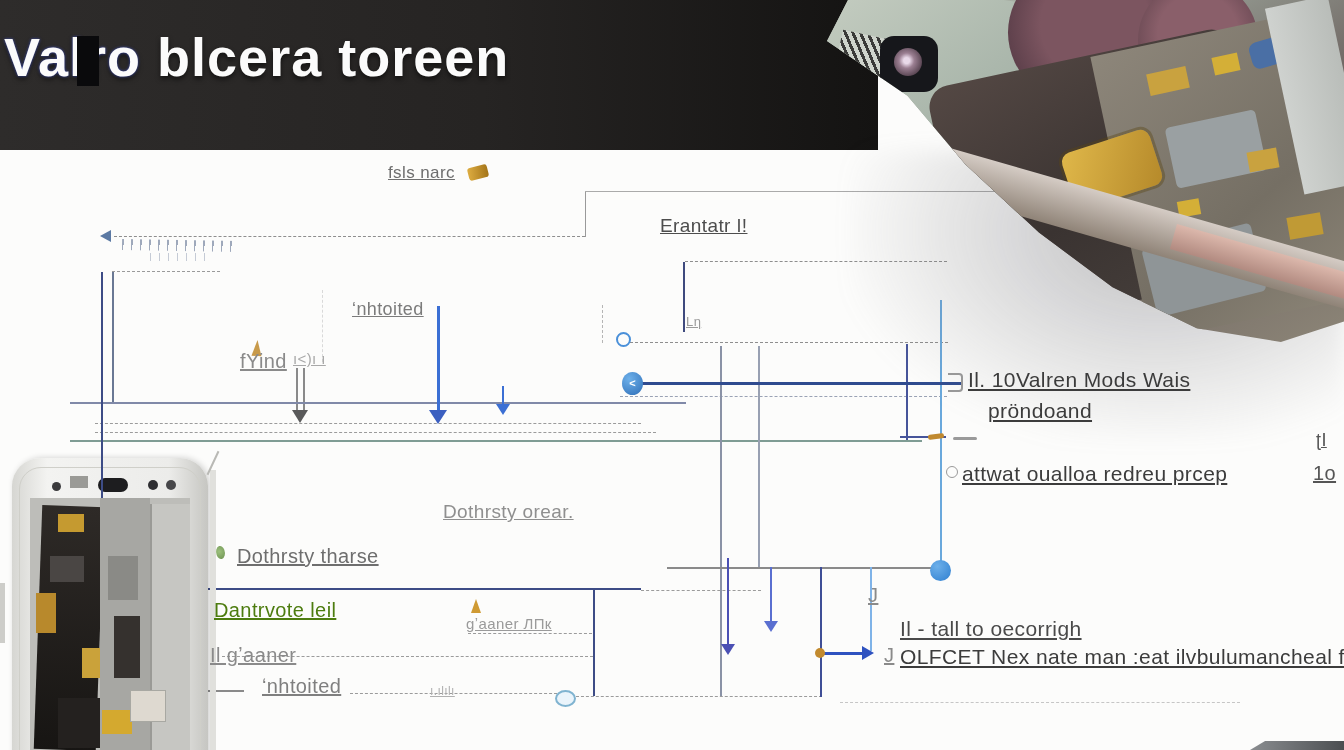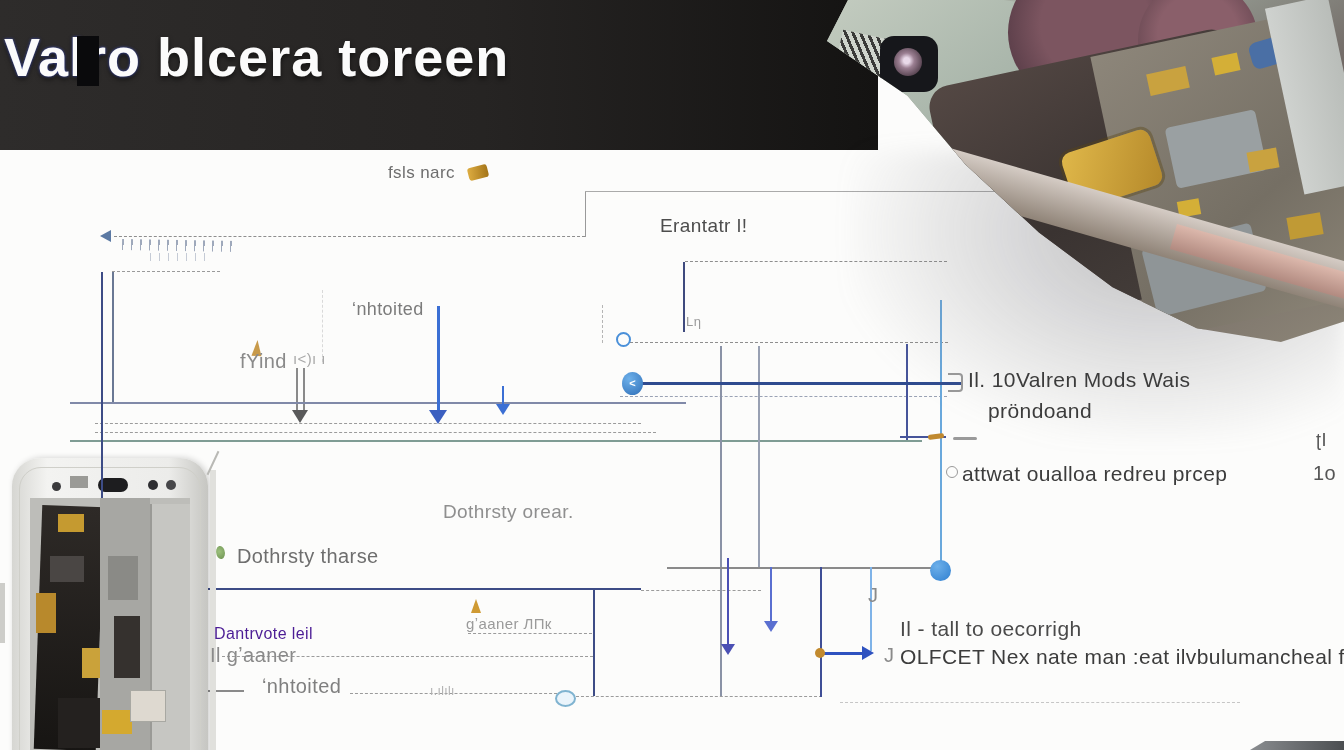--- a/index.html
+++ b/index.html
@@ -3,21 +3,21 @@
 <meta charset="utf-8">
 <style>
   html,body{margin:0;padding:0;background:#ffffff;}
   .stage{position:relative;width:1344px;height:750px;overflow:hidden;background:#fcfcfb;
          font-family:"Liberation Sans",sans-serif;}
   .abs{position:absolute;}
   .hl{position:absolute;}
   .vl{position:absolute;}
   .dh{position:absolute;height:0;border-top:1px dashed #999;}
   .dv{position:absolute;width:0;border-left:1px dashed #b5b5b5;}
-  .txt{position:absolute;font-family:"Liberation Sans",sans-serif;white-space:nowrap;letter-spacing:.4px;}
+  .txt{position:absolute;font-family:"Liberation Sans",sans-serif;white-space:nowrap;letter-spacing:.4px;text-decoration:underline;}
   .tri{position:absolute;width:0;height:0;}
   
   .hdr{position:absolute;left:0;top:0;width:878px;height:150px;
        background:linear-gradient(90deg,#2e2c2b 0%,#262423 55%,#141312 100%);}
   .title{position:absolute;left:4px;top:26px;font-size:54px;font-weight:700;color:#fbfbfb;
          letter-spacing:1px;text-shadow:0 3px 5px rgba(0,0,0,.55);}
   .title .lead{text-shadow:0 0 3px rgba(70,90,220,.8),0 3px 5px rgba(0,0,0,.55);}
   
   .photoTR{position:absolute;left:818px;top:0;width:526px;height:342px;z-index:5;overflow:hidden;
            background:linear-gradient(150deg,#b7beb3 0%,#9aa298 30%,#6d6360 60%,#8c8577 100%);
@@ -123,21 +123,21 @@
 
   <div class="txt" style="left:388px;top:163px;font-size:17px;color:#6e6e6e;z-index:3;">fsls narc</div>
   <div class="txt" style="left:660px;top:215px;font-size:19px;color:#4d4d4d;z-index:3;">Erantatr ǀ!</div>
   <div class="txt" style="left:352px;top:299px;font-size:18px;color:#7b7b7b;z-index:3;">ʻnhtoited</div>
   <div class="txt" style="left:293px;top:350px;font-size:15px;color:#a8a8a8;z-index:3;">ı&lt;)ı ı</div>
   <div class="txt" style="left:240px;top:350px;font-size:20px;color:#8a8a8a;z-index:3;">fYind</div>
   <div class="txt" style="left:686px;top:314px;font-size:13px;color:#9a9a9a;z-index:3;">Lη</div>
   <div class="txt" style="left:443px;top:501px;font-size:19px;color:#8f8f8f;z-index:3;">Dothrsty orear.</div>
 
   <div class="txt" style="left:237px;top:545px;font-size:20px;color:#6e6e6e;z-index:3;">Dothrsty tharse</div>
-  <div class="txt" style="left:214px;top:625px;font-size:16px;color:#4c1d95;z-index:3;">Dantrvote leil</div>
+  <div class="txt" style="left:214px;top:599px;font-size:20px;color:#4d7c0f;z-index:3;">Dantrvote leil</div>
   <div class="txt" style="left:466px;top:615px;font-size:15px;color:#9a9a9a;z-index:3;">gʼaaner ЛПк</div>
   <div class="txt" style="left:210px;top:644px;font-size:20px;color:#8a8a8a;z-index:3;">Il gʼaaner</div>
   <div class="txt" style="left:262px;top:675px;font-size:20px;color:#7f7f7f;z-index:3;">ʻnhtoited</div>
   <div class="txt" style="left:430px;top:684px;font-size:12px;color:#b0b0b0;z-index:3;">ı.ılılı</div>
 
   <div class="txt" style="left:968px;top:368px;font-size:21px;color:#3c3c3c;z-index:6;">Il. 10Valren Mods Wais</div>
   <div class="txt" style="left:988px;top:399px;font-size:21px;color:#3c3c3c;z-index:6;">pröndoand</div>
   <div class="txt" style="left:1316px;top:430px;font-size:18px;color:#555555;z-index:6;">ʈI</div>
   <div class="txt" style="left:962px;top:462px;font-size:21px;color:#3c3c3c;z-index:6;">attwat oualloa redreu prcep</div>
   <div class="txt" style="left:1313px;top:462px;font-size:20px;color:#555555;z-index:6;">1o</div>

